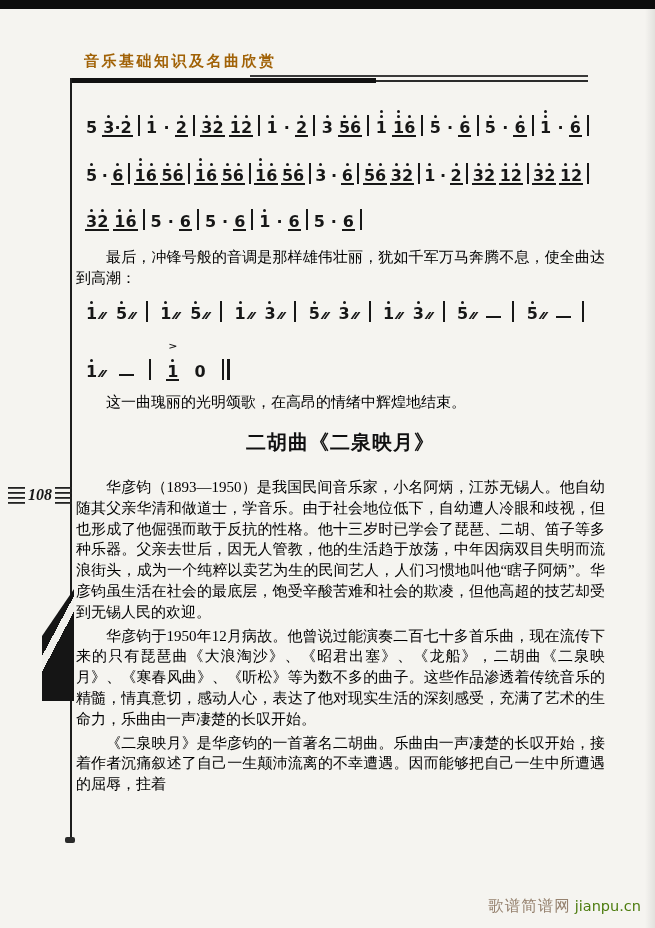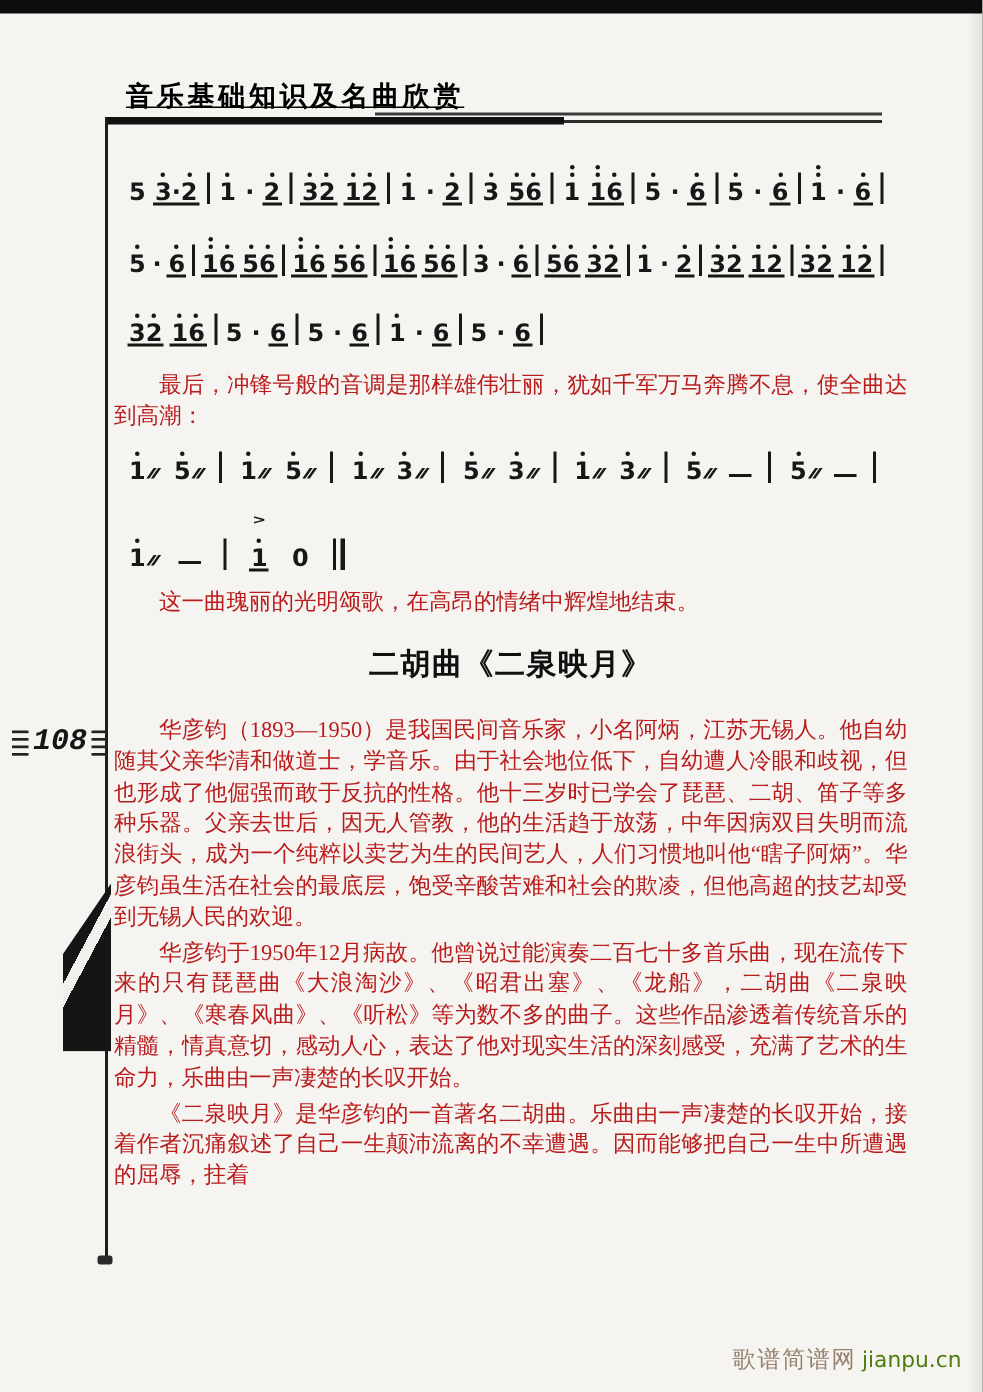--- a/index.html
+++ b/index.html
@@ -10,26 +10,26 @@
   .edge-right{position:absolute;right:0;top:0;width:10px;height:100%;background:linear-gradient(to left,rgba(0,0,0,.08),rgba(0,0,0,0));}
   .ruleA{position:absolute;left:250px;top:75px;width:338px;height:1.5px;background:#3a3a3a;}
   .ruleB-thick{position:absolute;left:70px;top:78px;width:306px;height:5px;background:#111;}
   .ruleB-thin{position:absolute;left:376px;top:80px;width:212px;height:2px;background:#2b2b2b;}
   .vline{position:absolute;left:70px;top:78px;width:2px;height:762px;background:#1d1d1d;}
   .vline-tip{position:absolute;left:65px;top:837px;width:10px;height:6px;background:#2a2a2a;border-radius:2px;}
   .wedge{position:absolute;left:42px;top:589px;width:32px;height:112px;
          background:linear-gradient(118deg,#151515 0 16%,#f1f0ec 16% 25%,#151515 25% 39%,#f1f0ec 39% 48%,#151515 48% 100%);
          clip-path:polygon(100% 0,100% 100%,0 100%,0 42%);}
   
-  .header-title{position:absolute;left:84px;top:52px;font-size:18px;font-weight:bold;letter-spacing:2.5px;color:#000000;text-decoration:underline;}
+  .header-title{position:absolute;left:84px;top:52px;font-size:15px;font-weight:bold;letter-spacing:2.5px;color:#a16207;}
   
   .badge{position:absolute;left:8px;top:484px;width:64px;height:22px;display:flex;align-items:center;justify-content:center;
          background-image:linear-gradient(#222,#222),linear-gradient(#222,#222),linear-gradient(#222,#222),linear-gradient(#222,#222);
          background-size:100% 1.8px;background-position:0 3px,0 8px,0 13px,0 18px;background-repeat:no-repeat;}
-  .badge span{font-style:italic;font-weight:bold;font-size:20px;background:#f5f4f0;padding:0 3px;line-height:18px;font-family:Liberation Mono, monospace;}
+  .badge span{font-style:italic;font-weight:bold;font-size:16px;background:#f5f4f0;padding:0 3px;line-height:18px;}
   
   .mline{position:absolute;display:flex;justify-content:space-between;align-items:flex-end;
          font-family:"DejaVu Sans","Liberation Sans",sans-serif;font-weight:bold;color:#171717;}
   #mline1{left:85px;top:107px;width:505px;}
   #mline2{left:85px;top:155px;width:505px;}
   #mline3{left:85px;top:201px;width:278px;}
   #mline4{left:85px;top:293px;width:500px;}
   #mline5{left:85px;top:343px;width:146px;}
   .tok{display:inline-flex;align-items:flex-end;}
   .stack{display:inline-flex;flex-direction:column;align-items:center;}
@@ -39,21 +39,21 @@
   .dts{height:11px;display:flex;flex-direction:column;justify-content:flex-end;align-items:center;gap:2px;padding-bottom:2px;}
   .dot{width:3px;height:3px;border-radius:50%;background:#171717;}
   .ch{font-size:16px;line-height:15px;}
   .accrow{font-size:11px;line-height:8px;font-weight:bold;transform:scaleY(.8);}
   .bar{width:2px;height:21px;background:#171717;margin:0 1px 1px 1px;}
   .bar.final{width:8px;background:transparent;border-left:2px solid #171717;border-right:3.5px solid #171717;box-sizing:border-box;}
   .mdash{width:15px;height:2.5px;background:#171717;margin-bottom:5px;}
   .tr{display:inline-flex;gap:1.5px;margin:0 0 4px 2px;}
   .tr i{display:block;width:1.5px;height:7px;background:#171717;transform:skewX(-35deg);}
   
-  .prose{font-size:15px;line-height:20.8px;text-align:justify;color:#b91c1c;}
+  .prose{font-size:15px;line-height:20.8px;text-align:justify;color:#000000;}
   .single{position:absolute;left:76px;width:529px;text-indent:2em;}
   #para-climax{top:247px;}
   #para-ending{top:392px;}
   .section-title{position:absolute;left:76px;top:429px;width:529px;text-align:center;
                  font-size:20px;font-weight:bold;letter-spacing:1px;color:#101010;}
   .textblock{position:absolute;left:76px;top:477px;width:529px;}
   .textblock p{margin:0;text-indent:2em;}
   .textblock p + p{margin-top:3px;}
   
   .watermark{position:absolute;right:14px;top:896px;font-size:15.5px;white-space:nowrap;}

